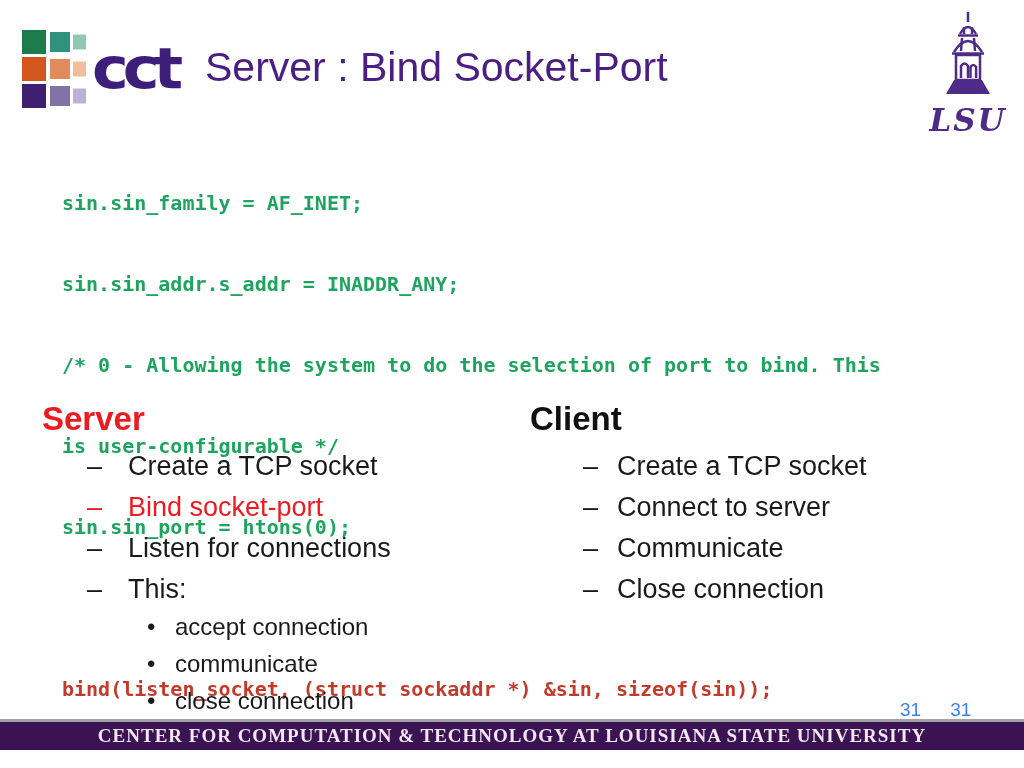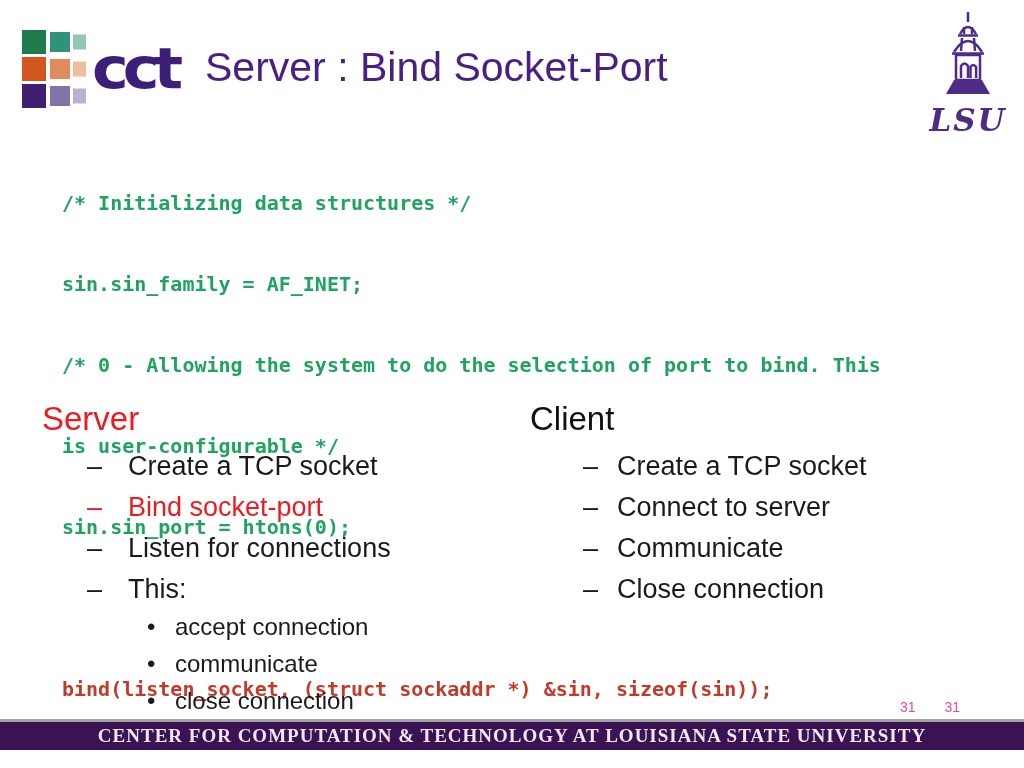--- a/index.html
+++ b/index.html
@@ -73,21 +73,21 @@
   }
   .code-line { min-height: 27px; }
   .code-line.green { color: var(--code-green, #1ea45f); }
   .code-line.red   { color: var(--code-red, #c23b2a); }
 
   
   .col-heading {
     position: absolute;
     margin: 0;
     font-size: 33px;
-    font-weight: 400;
+    font-weight: 700;
     white-space: nowrap;
   }
   .server-heading { left: 42px; top: 400px; color: var(--accent-red, #ed1c24); }
   .client-heading { left: 530px; top: 400px; color: #111111; }
 
   .list { position: absolute; font-size: 27px; line-height: 41px; }
   .server-list { left: 87px;  top: 446px; }
   .client-list { left: 583px; top: 446px; }
   .list-item { display: flex; white-space: nowrap; }
   .server-list .dash { width: 41px; }
@@ -104,22 +104,22 @@
   .sub-item { display: flex; white-space: nowrap; }
   .sub-item .bullet { width: 28px; }
 
   
   .page-numbers {
     position: absolute;
     left: 900px;
     top: 699px;
     display: flex;
     gap: 29px;
-    font-size: 14px;
-    color: #ec4899;
+    font-size: 19px;
+    color: #3b82f6;
   }
   .footer-bar {
     position: absolute;
     left: 0;
     bottom: 18px;
     width: 1024px;
     height: 28px;
     background: var(--footer-bg, #3b1252);
     border-top: 3px solid #a3a3a3;
     display: flex;
@@ -172,22 +172,22 @@
         <rect x="19" y="43" width="24" height="25"></rect>
         <path d="M24 66 v-12 q3.5 -5 7 0 v12"></path>
         <path d="M33.5 66 v-11 q2.8 -4 5.6 0 v11"></path>
       </g>
       <polygon points="17,68 45,68 53,82 9,82" fill="#4E2B86"></polygon>
     </svg>
     <span class="lsu-wordmark">LSU</span>
   </div>
 
   <div class="code">
-    <div class="code-line green">/* Initializing data structures */</div>
     <div class="code-line green">sin.sin_family = AF_INET;</div>
+    <div class="code-line green">sin.sin_addr.s_addr = INADDR_ANY;</div>
     <div class="code-line green">/* 0 - Allowing the system to do the selection of port to bind. This</div>
     <div class="code-line green">is user-configurable */</div>
     <div class="code-line green">sin.sin_port = htons(0);</div>
     <div class="code-line green"></div>
     <div class="code-line red">bind(listen_socket, (struct sockaddr *) &amp;sin, sizeof(sin));</div>
   </div>
 
   <h2 class="col-heading server-heading">Server</h2>
   <div class="list server-list">
     <div class="list-item">

